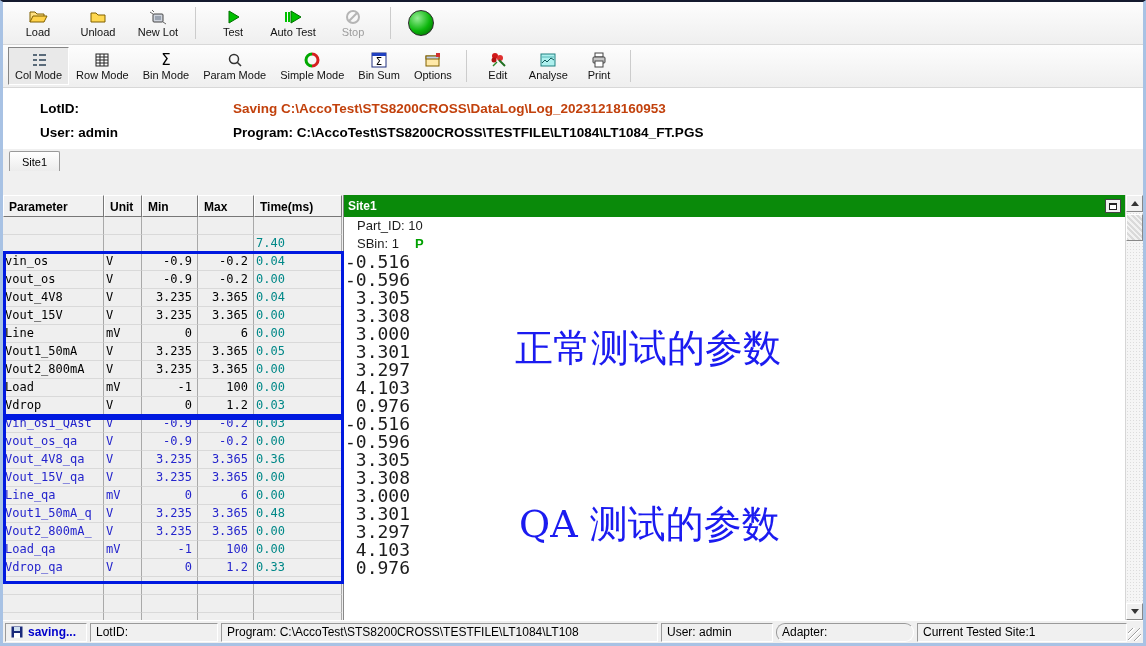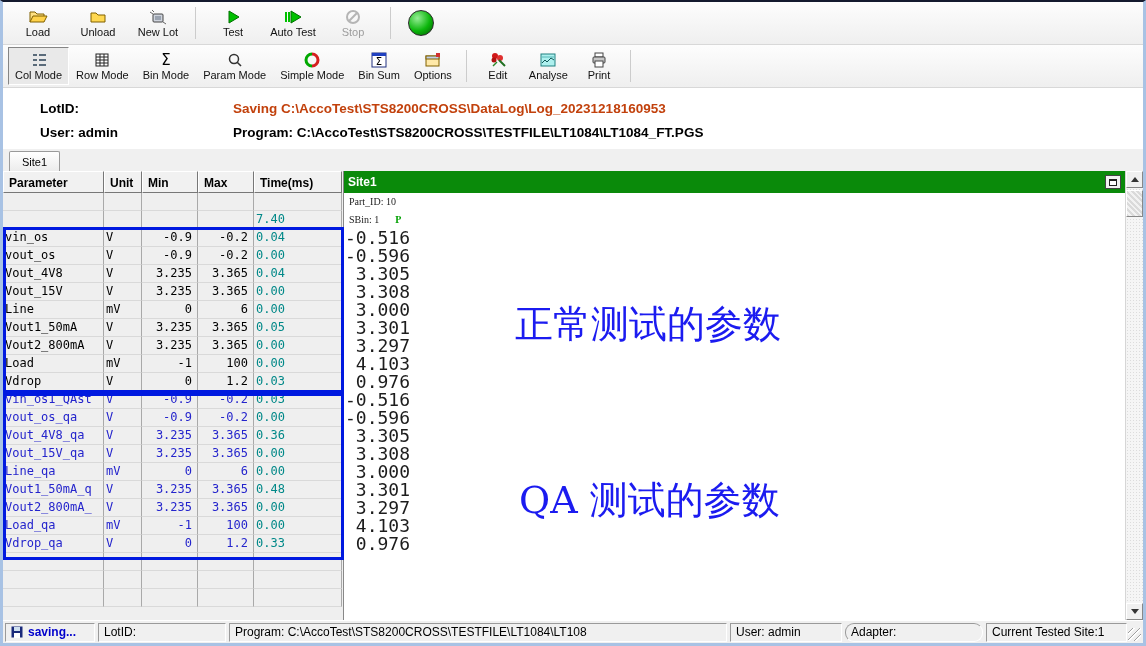--- a/index.html
+++ b/index.html
@@ -28,21 +28,21 @@
   .infopanel{height:61px;flex:none;background:#ffffff;padding-top:8px;box-sizing:border-box;}
   .info-row{display:flex;height:24px;align-items:center;font-weight:bold;font-size:13.5px;}
   .info-label{width:230px;padding-left:37px;box-sizing:border-box;flex:none;}
   .info-saving{color:#c2410c;}
   .info-program{color:#000;}
   
   .tabstrip{height:22px;flex:none;background:#f0f0f0;display:flex;align-items:flex-end;padding-left:6px;}
   .tab{height:19px;padding:0 12px;background:linear-gradient(#ffffff,#ececec);border:1px solid #9a9a9a;border-bottom:none;
        border-radius:2px 2px 0 0;font-size:11px;display:flex;align-items:center;}
   
-  .content{flex:1;position:relative;display:flex;overflow:hidden;background:#5eead4;}
+  .content{flex:1;position:relative;display:flex;overflow:hidden;background:#5eead4;margin-top:24px;}
   #grid{width:340px;flex:none;background:#efefef;border-right:1px solid #888;display:flex;flex-direction:column;overflow:hidden;}
   .g-row{display:grid;grid-template-columns:101px 38px 56px 56px 88px;height:18px;flex:none;}
   .g-row.g-head{height:22px;}
   .g-cell{font-family:"DejaVu Sans Mono","Liberation Mono",monospace;font-size:12px;line-height:17px;
           border-right:1px solid #a9a9a9;border-bottom:1px solid #d9d9d9;padding:0 2px;white-space:nowrap;overflow:hidden;box-sizing:border-box;color:#000;}
   .g-head .g-cell{background:#f1f1f1;border-style:solid;border-width:1px;border-color:#ffffff #777777 #777777 #ffffff;
           font-family:"Liberation Sans",sans-serif;font-weight:bold;font-size:12px;padding:3px 0 0 5px;}
   .c-num{text-align:right;padding-right:5px;}
   .c-time{text-align:left;padding-right:11px;color:#008888;}
   .g-row.qa .g-cell{color:#2424cc;}
@@ -50,22 +50,22 @@
   .rect{position:absolute;left:0;width:341px;border:3px solid #0019e0;box-sizing:border-box;pointer-events:none;z-index:5;}
   .rect1{top:56px;height:166px;}
   .rect2{top:222px;height:167px;}
   
   .sitepanel{flex:1;background:#ffffff;display:flex;flex-direction:column;overflow:hidden;}
   .sitehdr{height:22px;flex:none;background:#0a8a0a;color:#fff;font-weight:bold;font-size:12px;
            display:flex;align-items:center;padding:0 4px;box-sizing:border-box;}
   .sitehdr .title{flex:1;}
   .restorebox{width:16px;height:14px;background:#f2f2f2;border:1px solid #444;display:flex;align-items:center;justify-content:center;box-sizing:border-box;}
   .restorebox .inner{width:8px;height:7px;border:1px solid #222;border-top-width:2px;background:#fff;box-sizing:border-box;}
-  .siteline{font-family:Liberation Serif, serif;font-size:10px;height:18px;line-height:18px;
-            padding-left:5px;color:#1c1c1c;flex:none;white-space:pre;}
+  .siteline{font-family:Liberation Sans, sans-serif;font-size:13px;height:18px;line-height:18px;
+            padding-left:13px;color:#1c1c1c;flex:none;white-space:pre;}
   .pflag{color:#00a000;font-weight:bold;margin-left:16px;}
   .site-value{font-family:"DejaVu Sans Mono","Liberation Mono",monospace;font-size:18px;height:18px;line-height:18px;
               width:66px;text-align:right;color:#1c1c1c;flex:none;}
   
   .vscroll{width:17px;flex:none;background:#f5f5f5;border-left:1px solid #d6d6d6;display:flex;flex-direction:column;}
   .sbtn{height:17px;flex:none;background:#f0f0f0;border:1px solid;border-color:#ffffff #888888 #888888 #ffffff;
         display:flex;align-items:center;justify-content:center;box-sizing:border-box;}
   .arr-up{width:0;height:0;border-left:4px solid transparent;border-right:4px solid transparent;border-bottom:5px solid #333;}
   .arr-dn{width:0;height:0;border-left:4px solid transparent;border-right:4px solid transparent;border-top:5px solid #333;}
   .strack{flex:1;background-image:radial-gradient(#dcdcdc 1px,transparent 1px);background-size:3px 3px;}
@@ -74,23 +74,23 @@
   
   .anno{position:absolute;color:#1b1bf0;font-family:"DejaVu Serif","Liberation Serif",serif;font-size:38px;
         white-space:nowrap;pointer-events:none;z-index:6;}
   .anno1{left:512px;top:128px;}
   .anno2{left:516px;top:304px;}
   
   .statusbar{height:23px;flex:none;background:#f0f0f0;border-top:1px solid #ffffff;display:flex;align-items:center;
              padding:1px 2px;box-sizing:border-box;position:relative;font-size:12px;}
   .status-sec{height:19px;border:1px solid;border-color:#9a9a9a #ffffff #ffffff #9a9a9a;display:flex;align-items:center;
               padding:0 5px;margin-right:3px;box-sizing:border-box;white-space:nowrap;overflow:hidden;background:#f0f0f0;}
-  .status-sec:nth-child(1){width:90px;}
+  .status-sec:nth-child(1){width:82px;}
   .status-sec:nth-child(2){width:128px;}
-  .status-sec:nth-child(3){width:498px;}
+  .status-sec:nth-child(3){width:437px;}
   .status-sec:nth-child(4){width:112px;}
   .status-sec:nth-child(5){width:138px;border-radius:9px;}
   .status-sec:nth-child(6){flex:1;margin-right:14px;}
   .saving-text{color:#0000cc;font-weight:bold;margin-left:5px;}
   .grip{position:absolute;right:2px;bottom:2px;width:13px;height:13px;
         background:repeating-linear-gradient(135deg,transparent 0 3px,#9f9f9f 3px 4px,#ffffff 4px 5px);}
 </style>
 </head>
 <body>
 

